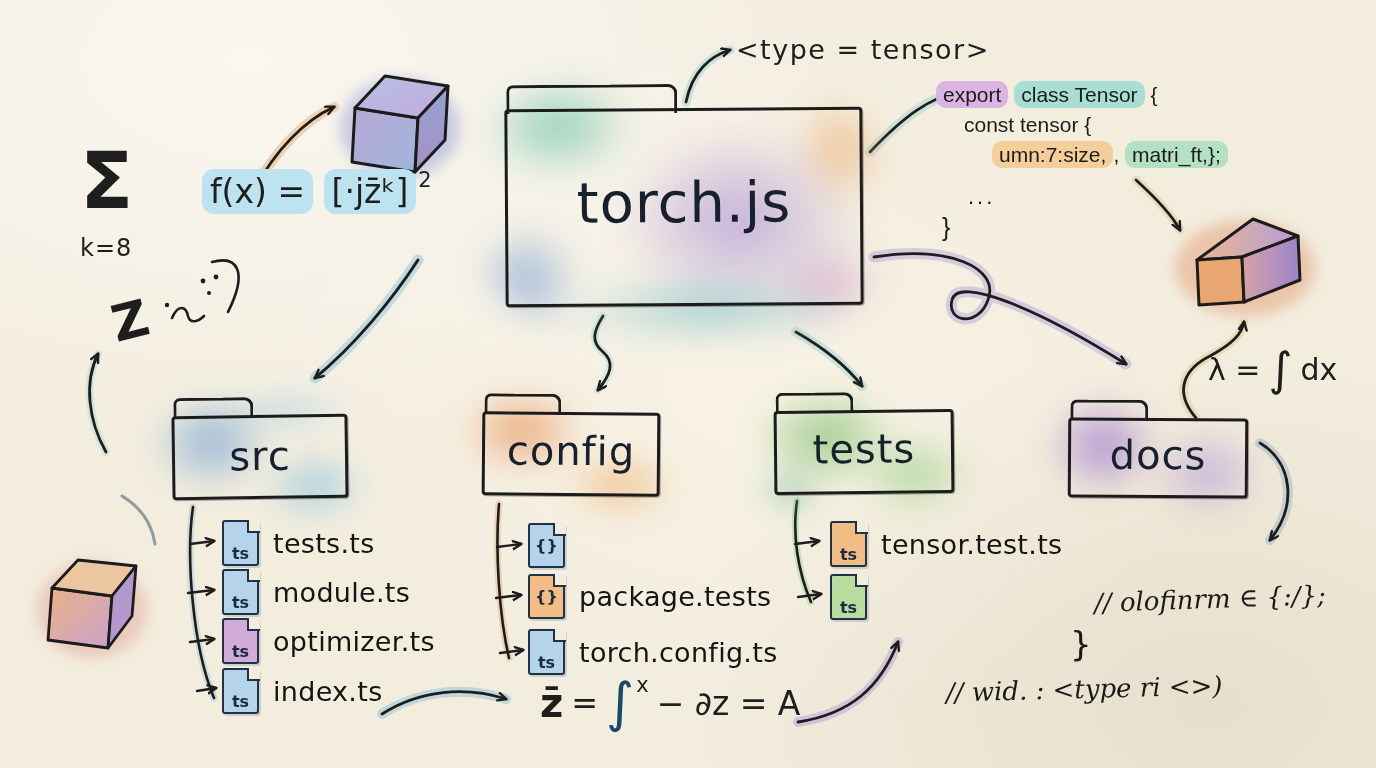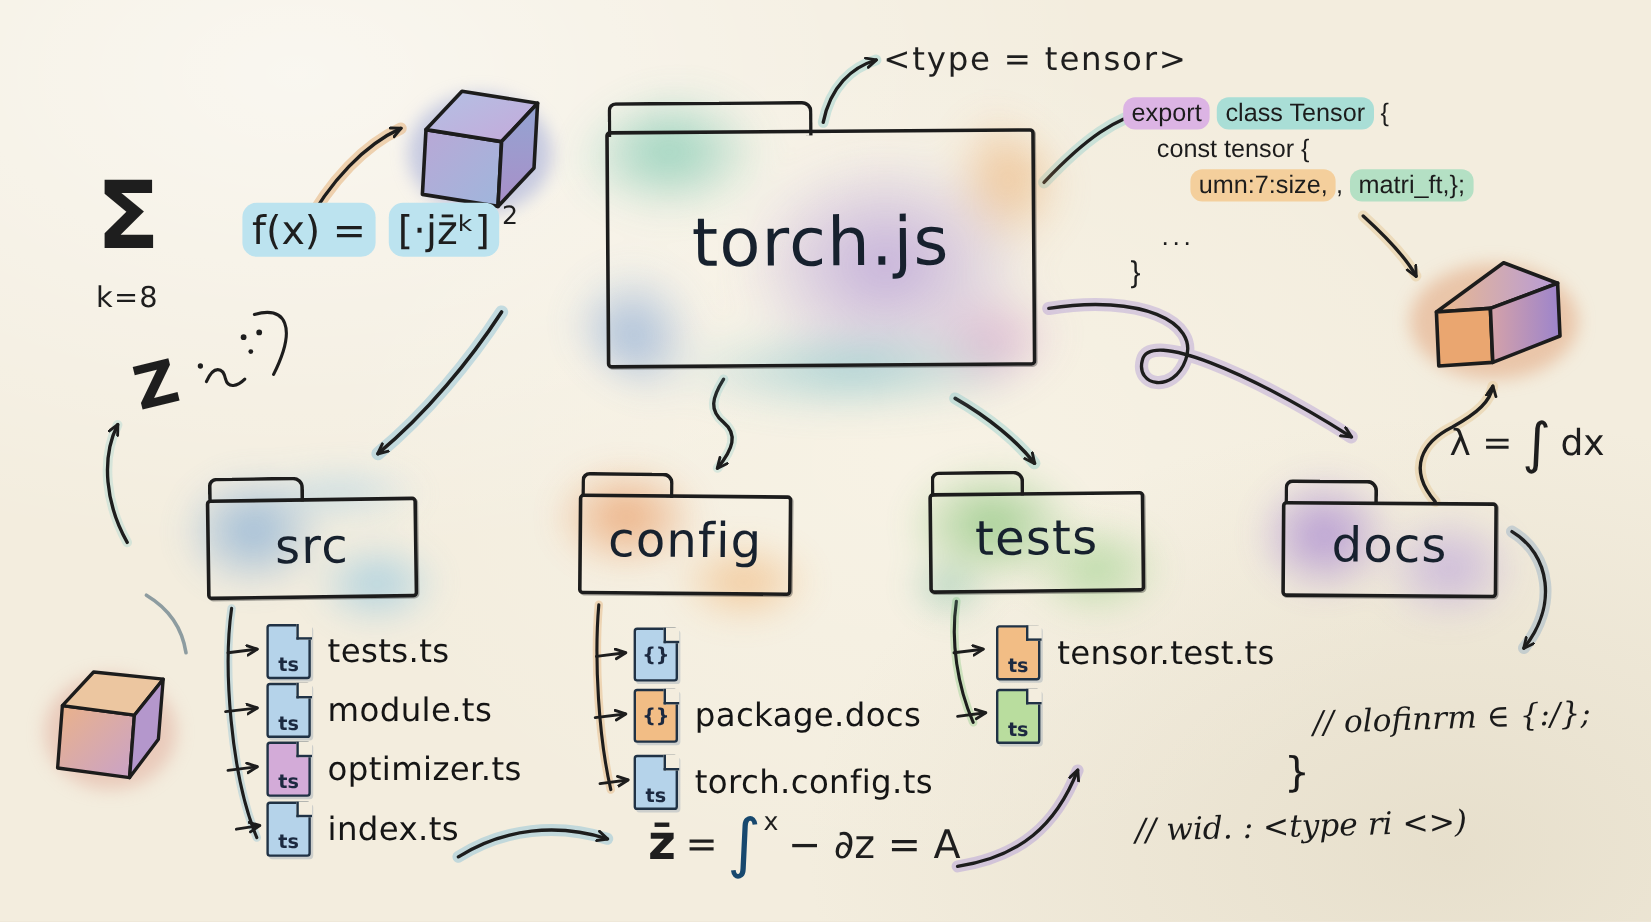--- a/index.html
+++ b/index.html
@@ -327,21 +327,21 @@
 
   <div class="file-row" style="left:528px;top:523px;">
     <span class="ficon ficon--center fi-blue">
         <span>{}</span>
       </span>
   </div>
   <div class="file-row" style="left:528px;top:574px;">
     <span class="ficon ficon--center fi-orange">
         <span>{}</span>
       </span>
-    <span class="fname">package.docs</span>
+    <span class="fname">package.tests</span>
   </div>
   <div class="file-row" style="left:528px;top:629px;">
     <span class="ficon fi-blue">
         <span>ts</span>
       </span>
     <span class="fname">torch.config.ts</span>
   </div>
 
   <div class="file-row" style="left:830px;top:521px;">
     <span class="ficon fi-orange">

